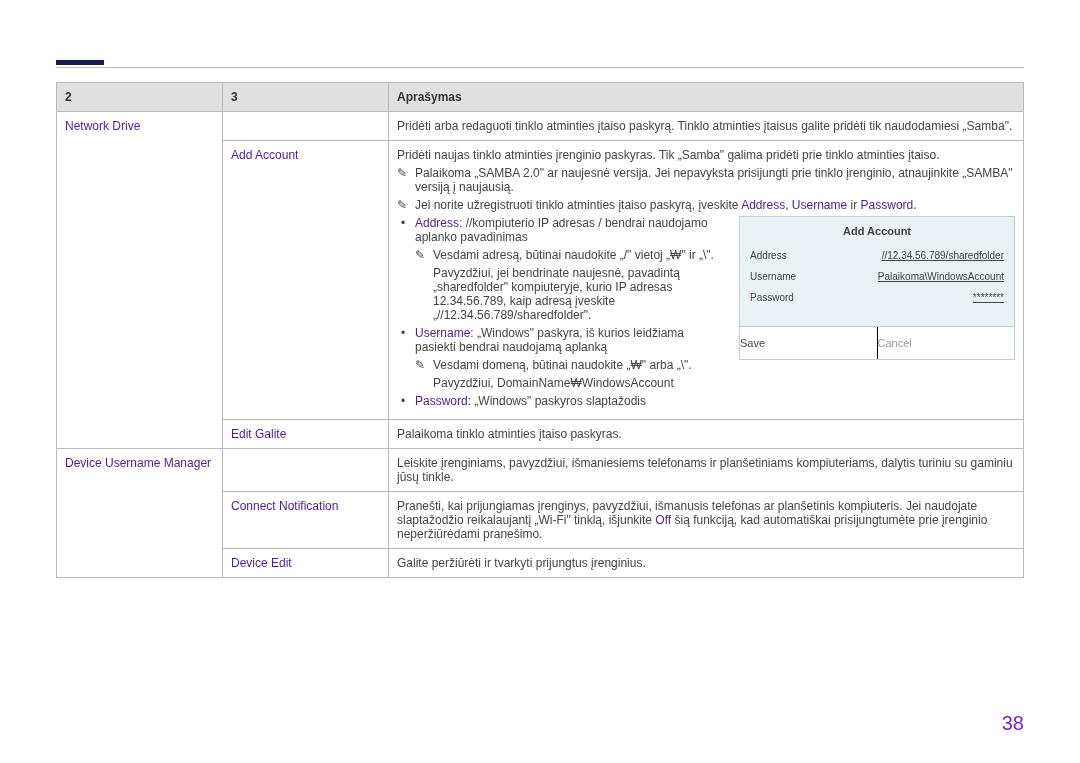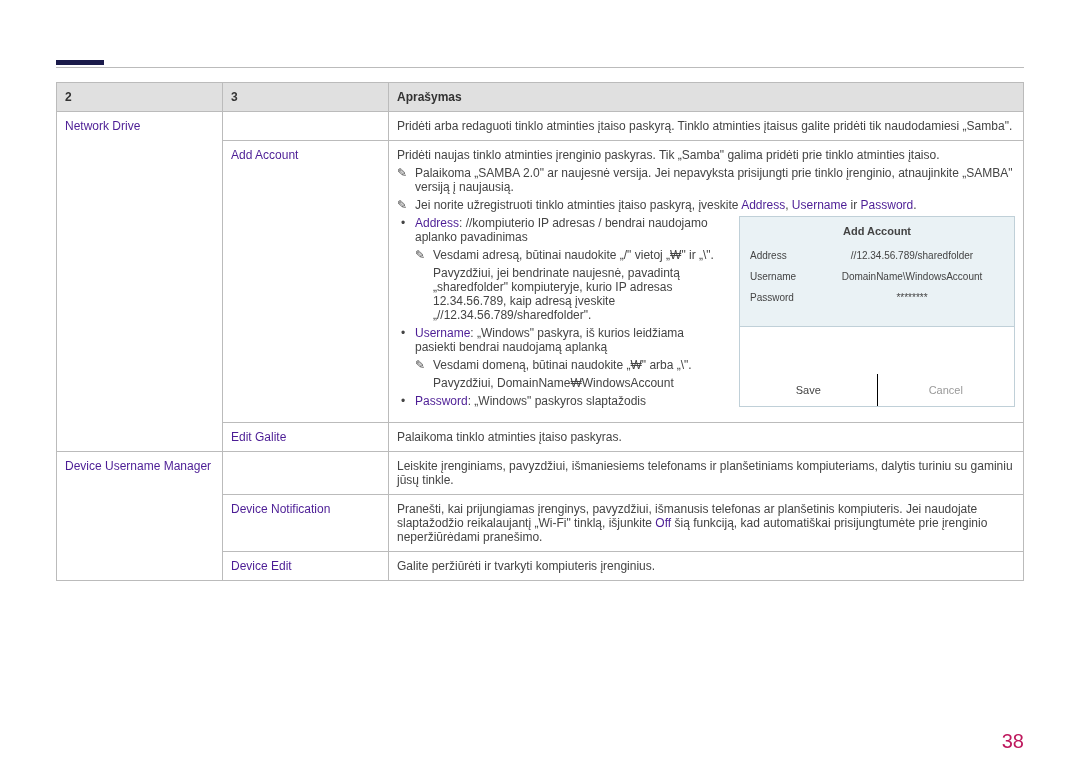--- a/index.html
+++ b/index.html
@@ -69,42 +69,40 @@
       text-align: center;
       font-weight: bold;
       padding: 8px 0;
     }
     .float-box .row {
       display: flex;
       padding: 5px 10px;
       font-size: 10px;
     }
     .float-box .row .lbl { width: 70px; }
-    .float-box .row .val { flex: 1; text-align: center; }
+    .float-box .row .val { flex: 1; text-align: right; text-decoration: underline; }
     .float-box .btn-row {
       display: flex;
       border-top: 1px solid #c0d0d8;
       background: #fff;
       margin-top: 18px;
     }
     .float-box .btn {
       flex: 1;
-      text-align: center;
       padding: 10px 0;
       font-size: 11px;
-      margin-top: 47px;
     }
     .float-box .btn.cancel { color: #999; border-left: 1px solid #000000; }
     .left-content { margin-right: 290px; }
     .page-num {
       position: absolute;
-      bottom: 10px;
+      bottom: 28px;
       right: 56px;
       font-size: 20px;
-      color: #be185d;
+      color: #6d28d9;
     }
     .col1 { width: 166px; }
     .col2 { width: 166px; }
   </style>
 </head>
 <body>
 
 <div class="top-bar"></div>
 <div class="top-line"></div>
 
@@ -136,21 +134,21 @@
       </ul>
 
       <div class="float-box">
         <div class="title">Add Account</div>
         <div class="row">
           <span class="lbl">Address</span>
           <span class="val">//12.34.56.789/sharedfolder</span>
         </div>
         <div class="row">
           <span class="lbl">Username</span>
-          <span class="val">DomainName\WindowsAccount</span>
+          <span class="val">Palaikoma\WindowsAccount</span>
         </div>
         <div class="row">
           <span class="lbl">Password</span>
           <span class="val">********</span>
         </div>
         <div class="btn-row">
           <div class="btn">Save</div>
           <div class="btn cancel">Cancel</div>
         </div>
       </div>
@@ -185,27 +183,27 @@
     <td>Palaikoma tinklo atminties įtaiso paskyras.</td>
   </tr>
 
   <tr>
     <td rowspan="3" class="red">Device Username Manager</td>
     <td></td>
     <td>Leiskite įrenginiams, pavyzdžiui, išmaniesiems telefonams ir planšetiniams kompiuteriams, dalytis turiniu su gaminiu jūsų tinkle.</td>
   </tr>
 
   <tr>
-    <td class="red">Device Notification</td>
+    <td class="red">Connect Notification</td>
     <td>
       <span>Pranešti, kai prijungiamas įrenginys, pavyzdžiui, išmanusis telefonas ar planšetinis kompiuteris. Jei naudojate slaptažodžio reikalaujantį „Wi-Fi" tinklą, išjunkite </span><span class="red">Off</span><span> šią funkciją, kad automatiškai prisijungtumėte prie įrenginio neperžiūrėdami pranešimo.</span>
     </td>
   </tr>
 
   <tr>
     <td class="red">Device Edit</td>
-    <td>Galite peržiūrėti ir tvarkyti kompiuteris įrenginius.</td>
+    <td>Galite peržiūrėti ir tvarkyti prijungtus įrenginius.</td>
   </tr>
 </tbody>
     </table>
 </div>
 
 <div class="page-num">38</div>
 
 </body></html>

